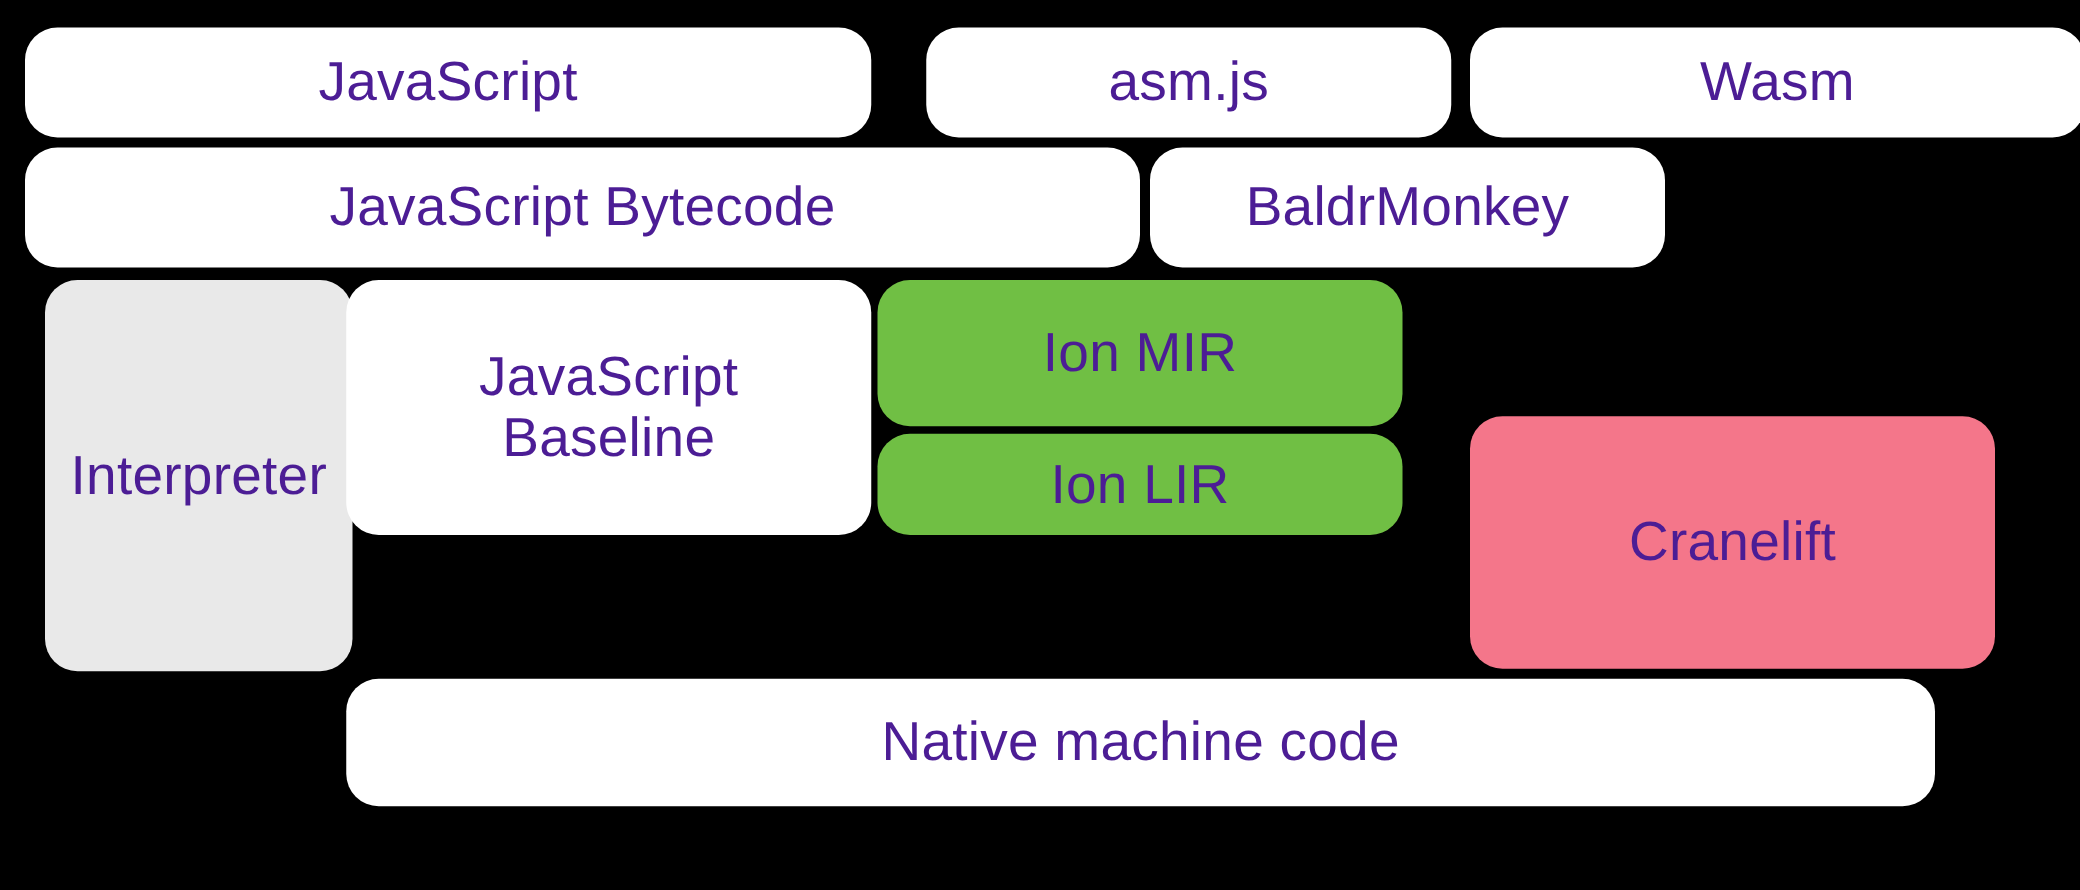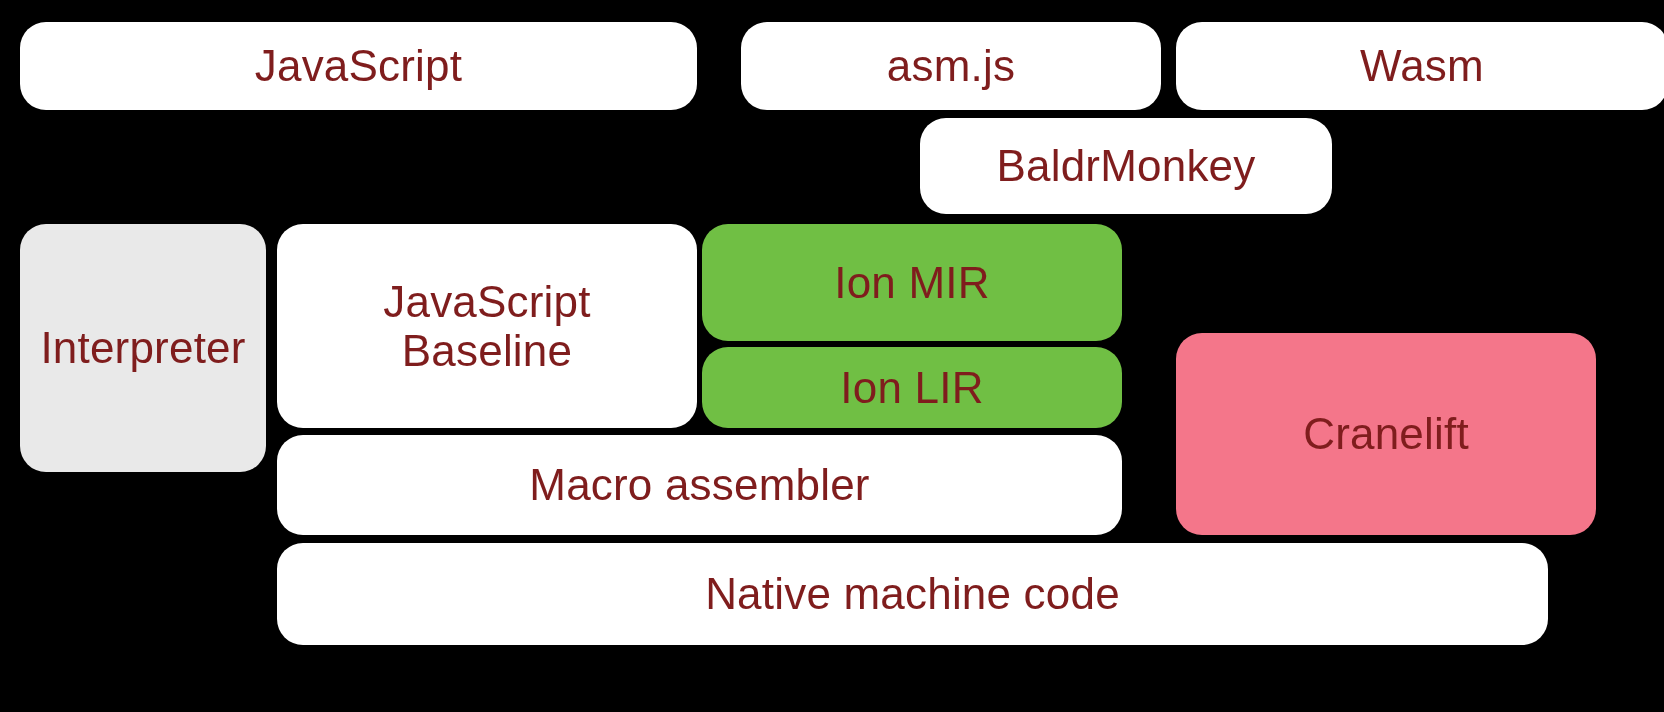--- a/index.html
+++ b/index.html
@@ -20,42 +20,42 @@
     background: #000000;
   }
   .node {
     position: absolute;
     box-sizing: border-box;
     border-radius: 26px;
     display: flex;
     align-items: center;
     justify-content: center;
     text-align: center;
-    color: #7f1d1d;
+    color: #4c1d95;
     font-size: 44px;
     font-weight: 400;
     line-height: 1.12;
     letter-spacing: 0.2px;
     white-space: pre-line;
     padding: 2px 10px;
   }
   .fill-white { background: #ffffff; }
   .fill-gray  { background: #e9e9e9; }
   .fill-green { background: #70bf44; }
   .fill-pink  { background: #f4768a; }
 </style>
 </head>
 <body>
 
 <div id="stage" style="background: rgb(0, 0, 0);">
     <div class="node fill-white" style="left: 20px; top: 22px; width: 677px; height: 88px; background: rgb(255, 255, 255);">JavaScript</div>
     <div class="node fill-white" style="left: 702px; top: 22px; width: 420px; height: 88px; background: rgb(255, 255, 255); margin-left: 39px;">asm.js</div>
     <div class="node fill-white" style="left: 1176px; top: 22px; width: 492px; height: 88px; background: rgb(255, 255, 255);">Wasm</div>
+    <div class="node fill-white" style="left: 20px; top: 118px; width: 892px; height: 96px; background: rgb(255, 255, 255);">JavaScript Bytecode</div>
     <div class="node fill-white" style="left: 920px; top: 118px; width: 412px; height: 96px; background: rgb(255, 255, 255);">BaldrMonkey</div>
-    <div class="node fill-gray" style="left: 20px; top: 224px; width: 246px; height: 248px; background: rgb(233, 233, 233);">Interpreter</div>
+    <div class="node fill-gray" style="left: 36px; top: 224px; width: 246px; height: 313px; background: rgb(233, 233, 233);">Interpreter</div>
     <div class="node fill-white" style="left: 277px; top: 224px; width: 420px; height: 204px; background: rgb(255, 255, 255);">JavaScript
 Baseline</div>
     <div class="node fill-green" style="left: 702px; top: 224px; width: 420px; height: 117px; background: rgb(112, 191, 68);">Ion MIR</div>
     <div class="node fill-green" style="left: 702px; top: 347px; width: 420px; height: 81px; background: rgb(112, 191, 68);">Ion LIR</div>
     <div class="node fill-pink" style="left: 1128px; top: 333px; width: 420px; height: 202px; background: rgb(244, 118, 138); margin-left: 48px;">Cranelift</div>
-    <div class="node fill-white" style="left: 277px; top: 435px; width: 845px; height: 100px; background: rgb(255, 255, 255);">Macro assembler</div>
     <div class="node fill-white" style="left: 277px; top: 543px; width: 1271px; height: 102px; background: rgb(255, 255, 255);">Native machine code</div>
   </div>
 
 </body></html>

